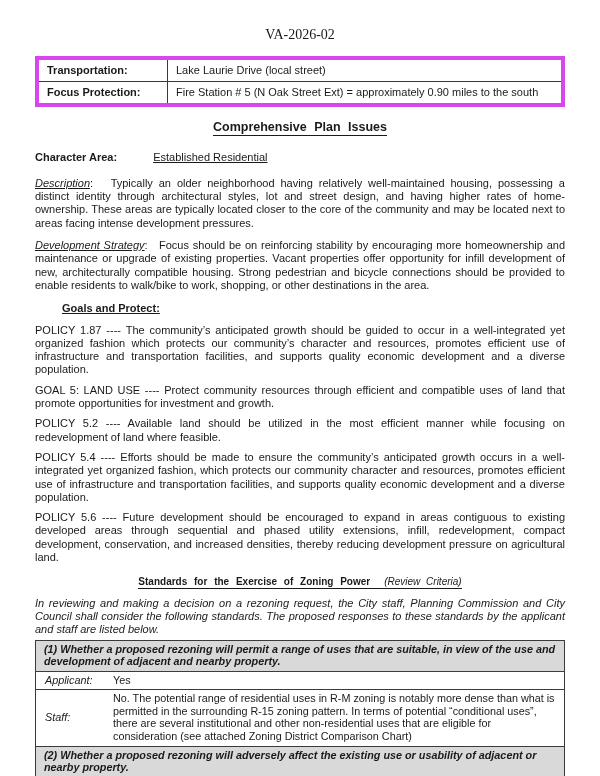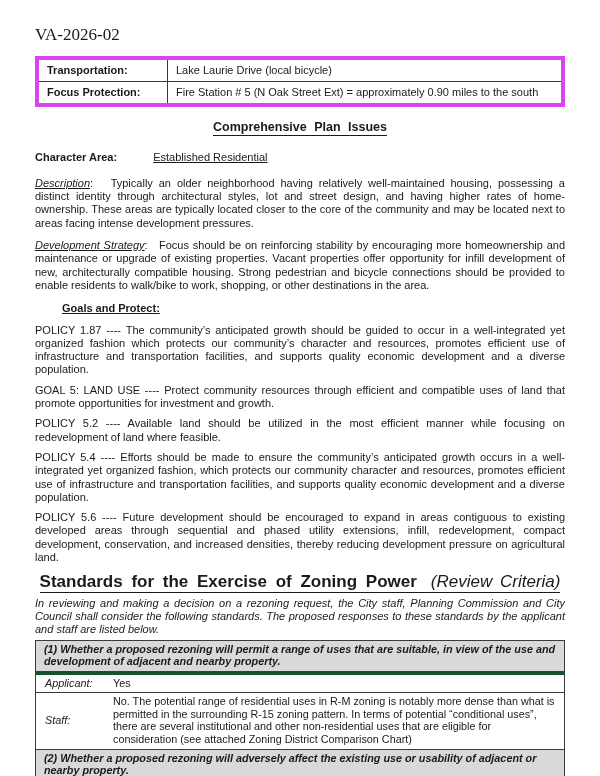--- a/index.html
+++ b/index.html
@@ -10,23 +10,23 @@
     box-sizing: border-box;
     padding: 28px 35px 0 35px;
     background: #ffffff;
     color: #1a1a1a;
     font-family: "Liberation Sans", sans-serif;
     font-size: 11px;
     line-height: 13.3px;
     overflow: hidden;
   }
   .doc-ref {
-    text-align: left;
+    text-align: center;
     font-family: "Liberation Serif", serif;
-    font-size: 17px;
+    font-size: 14px;
     margin-bottom: 15px;
   }
   
   .info-table {
     width: 100%;
     border-collapse: collapse;
     border: 4px solid #d946ef;
   }
   .info-table td {
     border: 1px solid #3a3a3a;
@@ -57,21 +57,21 @@
   .ital-u { font-style: italic; text-decoration: underline; }
   .goals-heading {
     margin: 10px 0 0 27px;
     font-weight: bold;
     text-decoration: underline;
   }
   .lead-u { }
   .standards-title {
     text-align: center;
     margin-top: 11px;
-    font-size: 17px;
+    font-size: 10px;
   }
   .standards-title .wrap { border-bottom: 1.4px solid #1a1a1a; padding-bottom: 1px; }
   .standards-title .main { font-weight: bold; word-spacing: 4px; }
   .standards-title .suffix { font-style: italic; word-spacing: 3px; margin-left: 14px; }
   p.intro-para {
     margin: 8px 0 0 0;
     font-style: italic;
     text-align: justify;
   }
   
@@ -87,21 +87,21 @@
   }
   .criteria-table td {
     padding: 2px 6px 3px 6px;
     vertical-align: top;
   }
   .criteria-table tr.crit-header td {
     background: #d9d9d9;
     font-weight: bold;
     font-style: italic;
     border-top: 1px solid #3a3a3a;
-    border-bottom: 4px solid #14532d;
+    border-bottom: 1px solid #14532d;
     padding: 2px 8px 3px 8px;
   }
   .criteria-table td.resp-lbl {
     width: 56px;
     font-style: italic;
     padding-left: 9px;
   }
   .criteria-table tr.resp-row td { border-bottom: 1px solid #3a3a3a; }
   .criteria-table tr.resp-row:last-child td { border-bottom: none; }
   .criteria-table td.mid { vertical-align: middle; }
@@ -110,21 +110,21 @@
 <body>
 
 <div class="page">
 
   <div class="doc-ref">VA-2026-02</div>
 
   <table class="info-table">
     <tbody>
       <tr>
         <td class="lbl">Transportation:</td>
-        <td>Lake Laurie Drive (local bicycle)</td>
+        <td>Lake Laurie Drive (local street)</td>
       </tr>
       <tr>
         <td class="lbl">Focus Protection:</td>
         <td>Fire Station # 5  (N Oak Street Ext)  =  approximately 0.90 miles to the south</td>
       </tr>
     </tbody>
   </table>
 
   <div class="main-title">
     <span class="u">Comprehensive Plan Issues</span>

